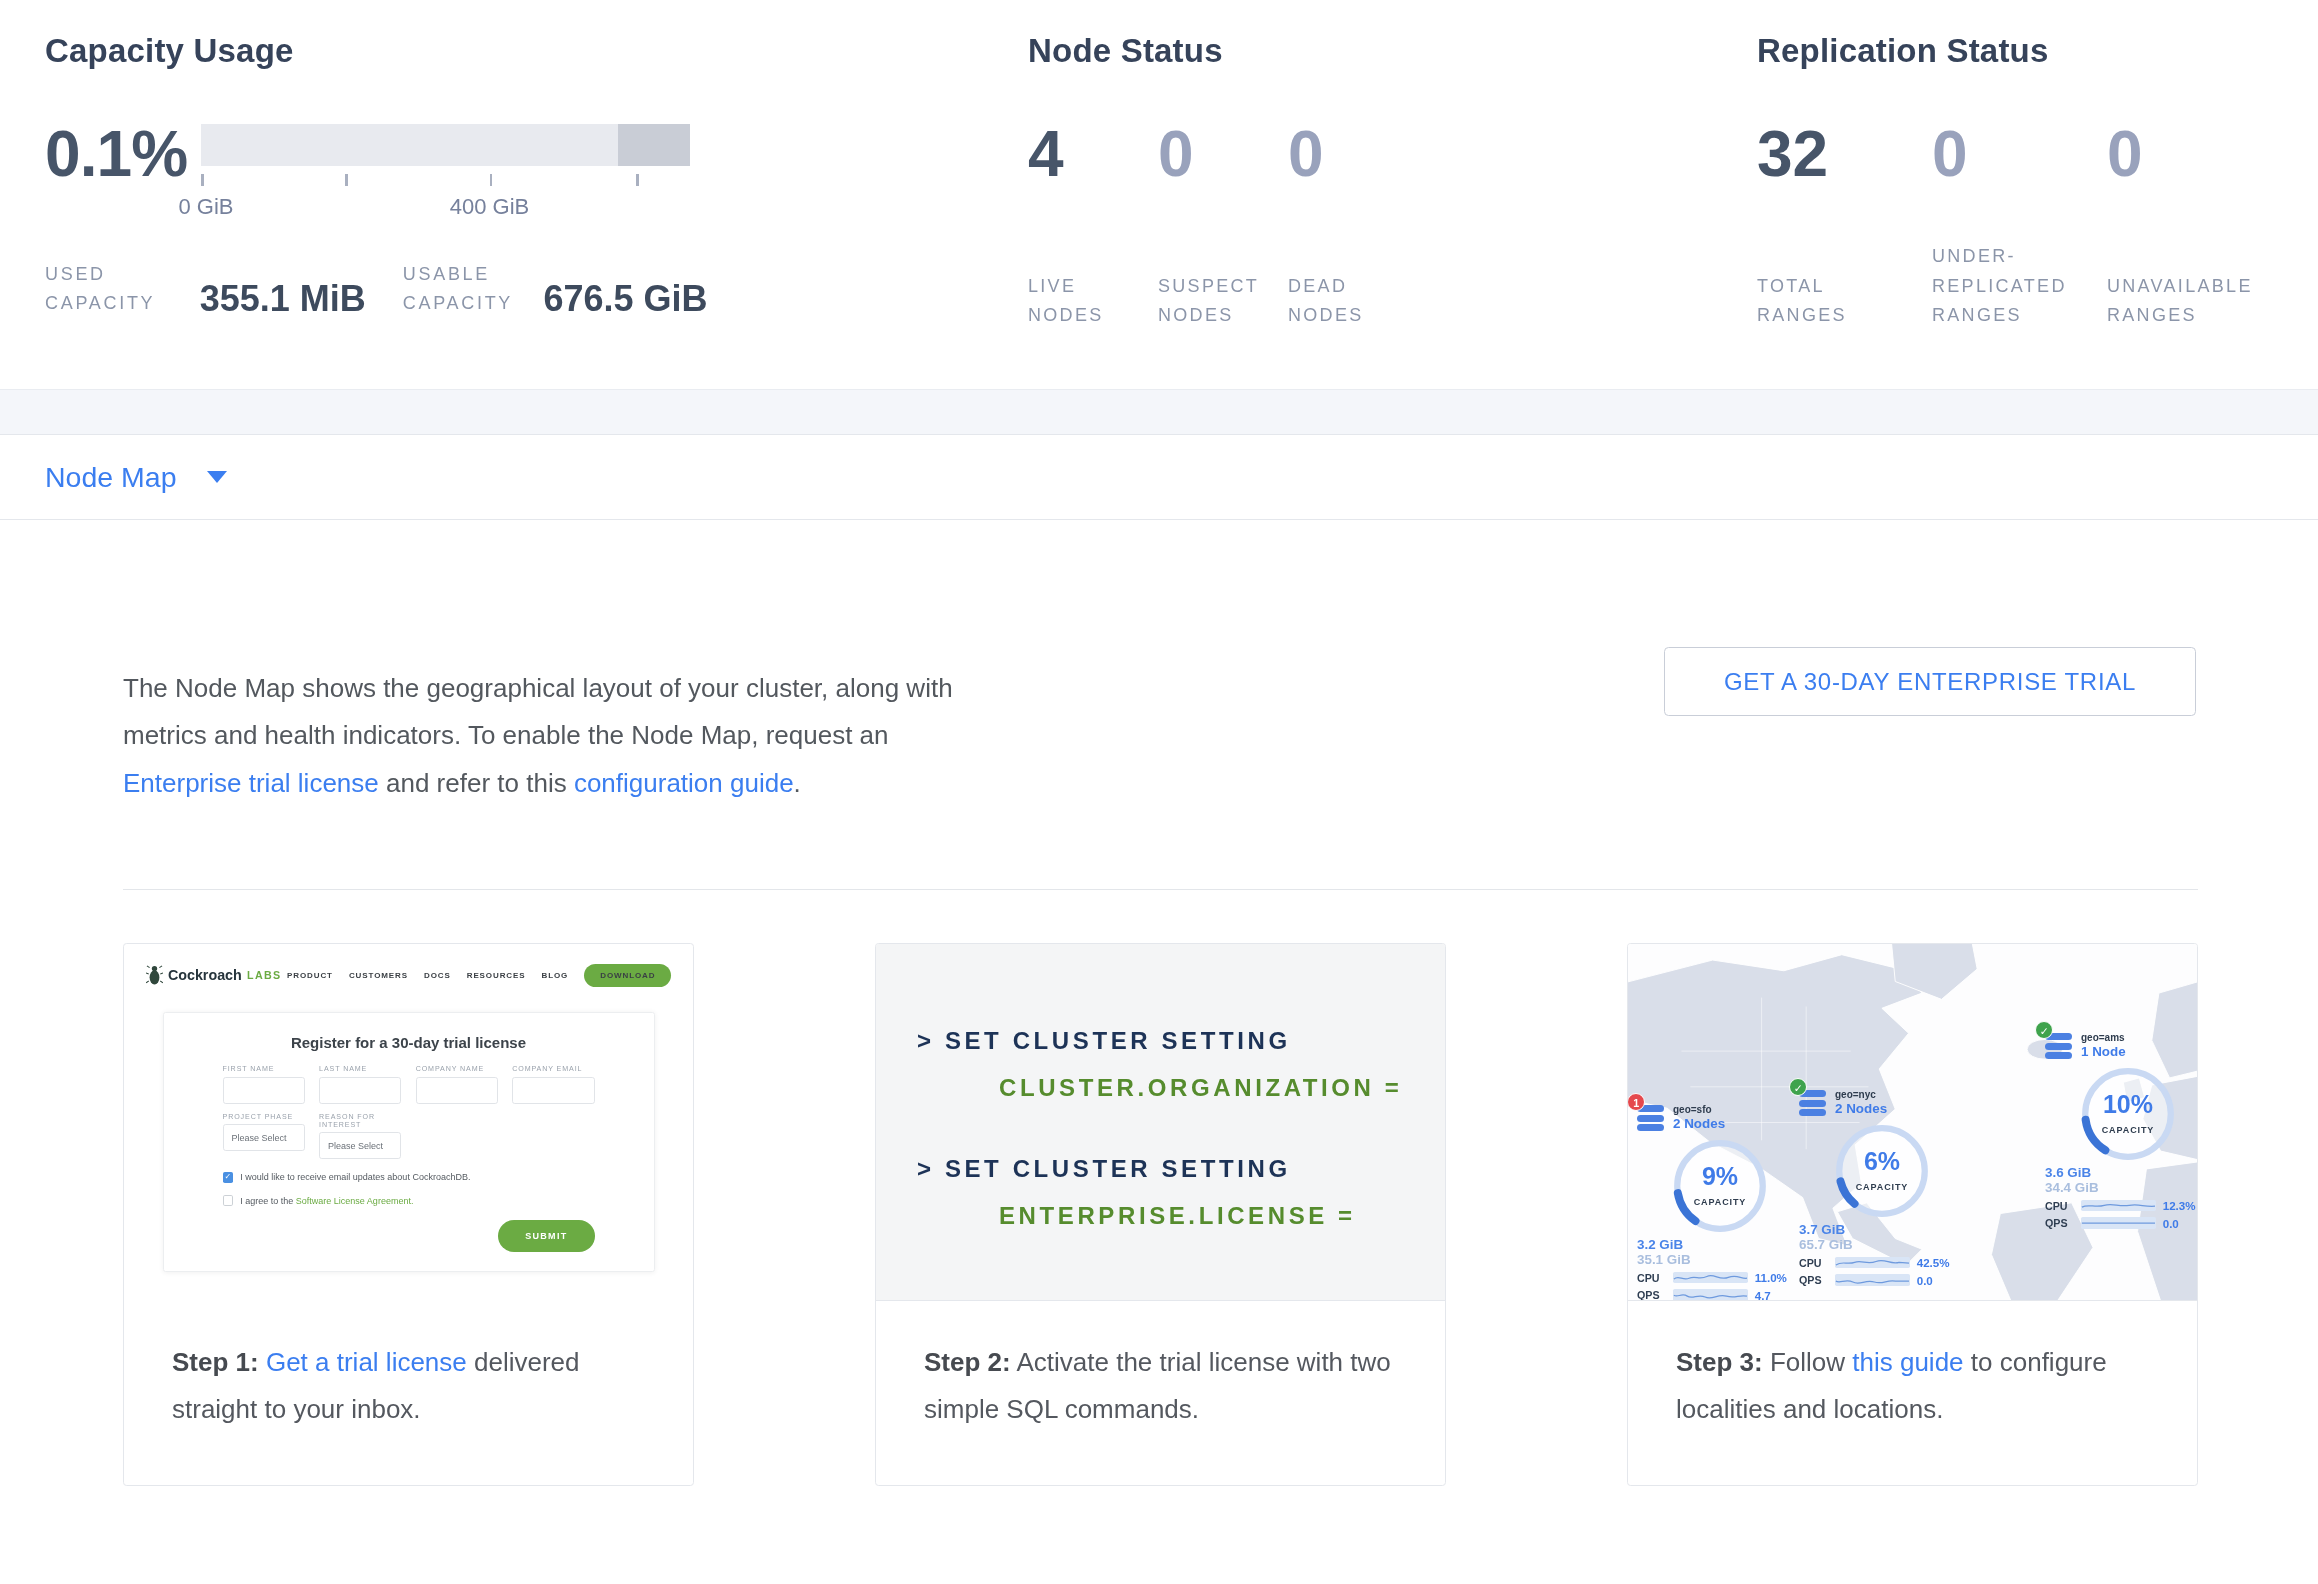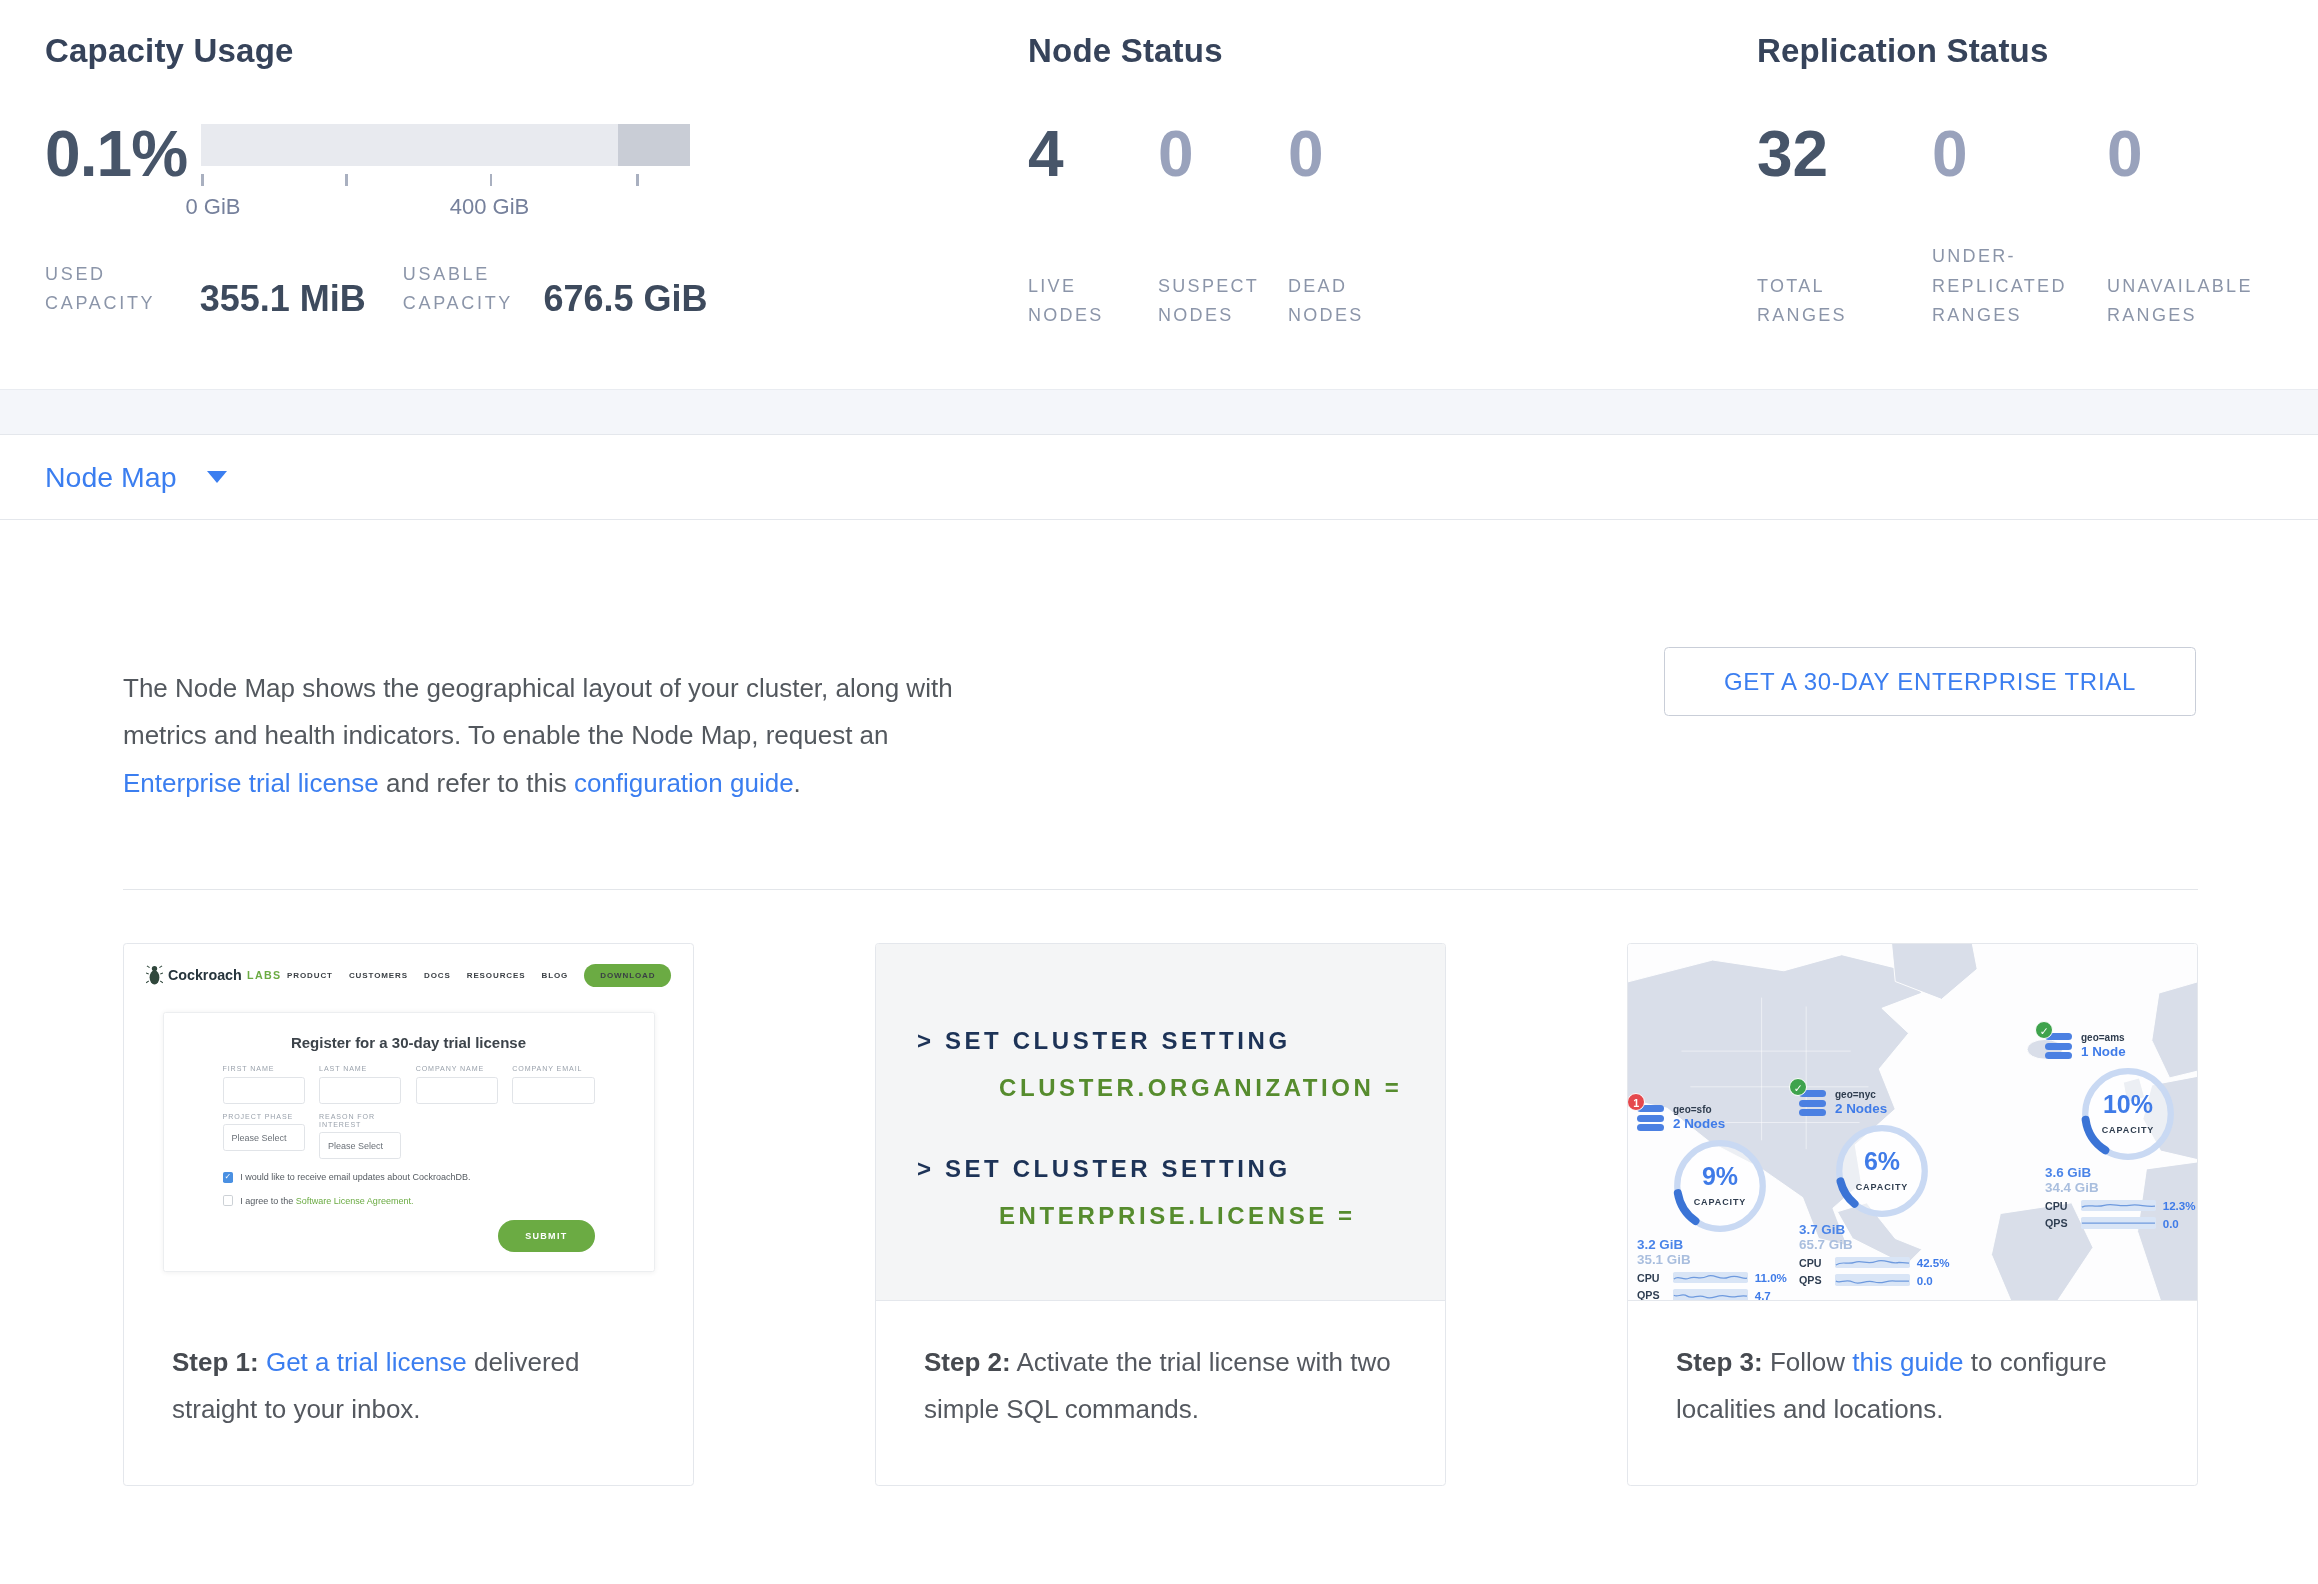--- a/index.html
+++ b/index.html
@@ -130,21 +130,21 @@
       <div class="cap-pct">0.1%</div>
       <div class="cap-chart">
         <div class="cap-bar">
           <div class="cap-bar-dark"></div>
         </div>
         <div class="cap-ticks">
           <span class="tick" style="left:0"></span>
           <span class="tick" style="left:29.5%"></span>
           <span class="tick" style="left:59%"></span>
           <span class="tick" style="left:89%"></span>
-          <span class="tick-label" style="left:12px">0 GiB</span>
+          <span class="tick-label" style="left:5px">0 GiB</span>
           <span class="tick-label" style="left:59%">400 GiB</span>
         </div>
       </div>
     </div>
     <div class="cap-values">
       <div class="cap-label">USED CAPACITY</div>
       <div class="cap-value">355.1 MiB</div>
       <div class="cap-label second">USABLE CAPACITY</div>
       <div class="cap-value">676.5 GiB</div>
     </div>

